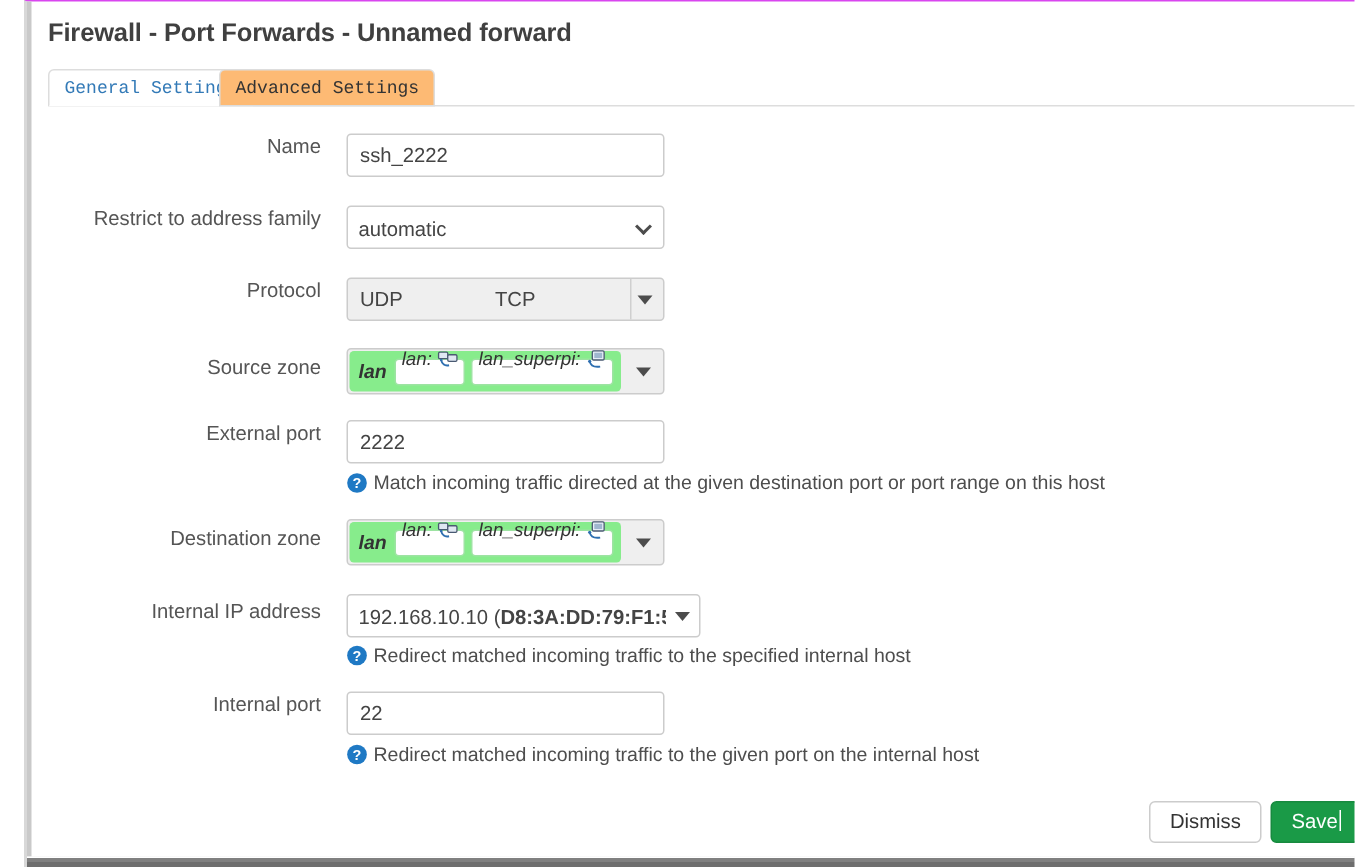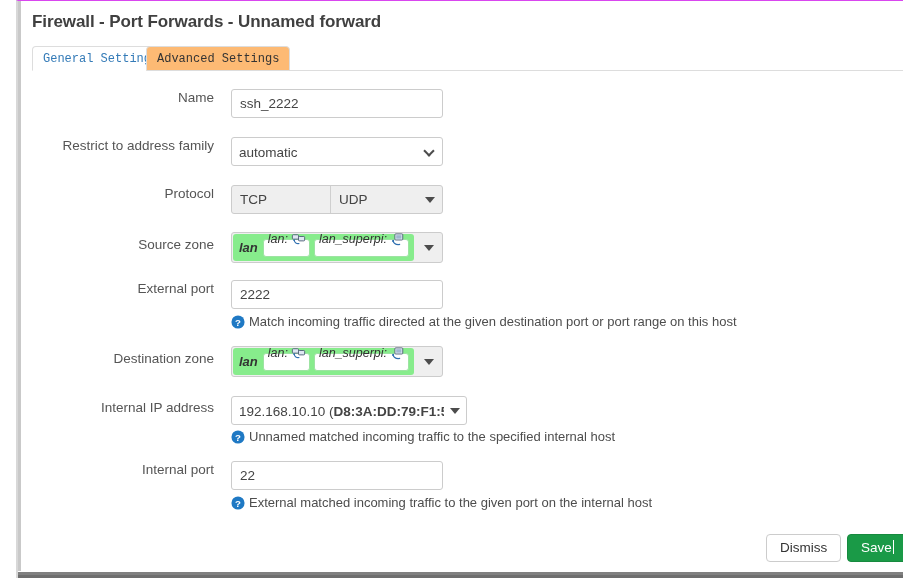--- a/index.html
+++ b/index.html
@@ -302,22 +302,22 @@
         <div class="seltext">automatic</div>
         <span class="chev"></span>
       </div>
     </div>
   </div>
 
   <div class="row" style="top:185px;">
     <div class="lbl">Protocol</div>
     <div class="ctrlwrap" style="top:-1px;">
       <div class="multi">
+        <div class="seg second">UDP</div>
         <div class="seg first">TCP</div>
-        <div class="seg second">UDP</div>
         <span class="caret-dn"></span>
       </div>
     </div>
   </div>
 
   <div class="row" style="top:231px;">
     <div class="lbl" style="top:5px;">Source zone</div>
     <div class="ctrlwrap" style="top:0px;">
       <div class="zone">
         <div class="zone-green">
@@ -397,35 +397,35 @@
         <div class="seltext"><span>192.168.10.10</span> (<span class="mac">D8:3A:DD:79:F1:55</span>)</div>
         <span class="caret-dn"></span>
       </div>
     </div>
   </div>
   <div class="hint" style="top:428px;">
     <svg class="qmark" viewBox="0 0 16 16">
       <circle cx="8" cy="8" r="7.5" fill="#1f79c4"></circle>
       <text x="8" y="12" text-anchor="middle" font-size="11" font-weight="bold" fill="#ffffff" font-family="Liberation Sans, sans-serif">?</text>
     </svg>
-    <span>Unnamed matched incoming traffic to the specified internal host</span>
+    <span>Redirect matched incoming traffic to the specified internal host</span>
   </div>
 
   <div class="row" style="top:461px;">
     <div class="lbl">Internal port</div>
     <div class="ctrlwrap" style="top:-1px;">
       <input class="txt" type="text" value="22" style="">
     </div>
   </div>
   <div class="hint" style="top:494px;">
     <svg class="qmark" viewBox="0 0 16 16">
       <circle cx="8" cy="8" r="7.5" fill="#1f79c4"></circle>
       <text x="8" y="12" text-anchor="middle" font-size="11" font-weight="bold" fill="#ffffff" font-family="Liberation Sans, sans-serif">?</text>
     </svg>
-    <span>External matched incoming traffic to the given port on the internal host</span>
+    <span>Redirect matched incoming traffic to the given port on the internal host</span>
   </div>
 
   <div id="footer-sep"></div>
   <div class="btn" id="dismiss-button">Dismiss</div>
   <div class="btn" id="save-button"><span>Save</span><span class="caretbar"></span></div>
 
   <div id="edge-right"></div>
   <div id="edge-bottom"></div>
 </div>
 

